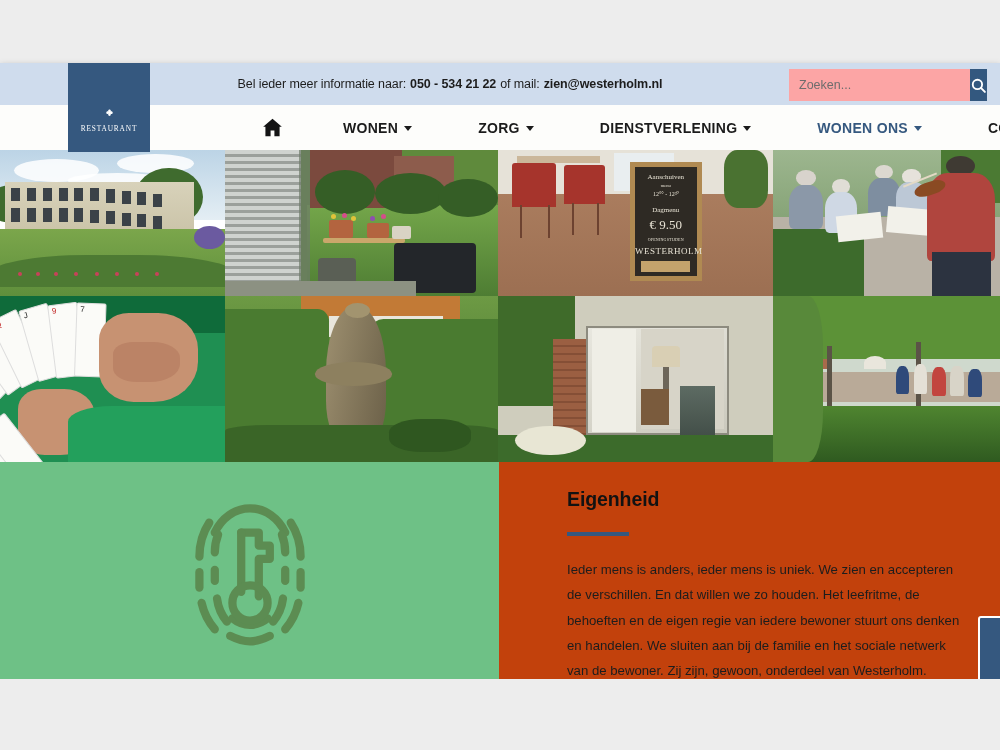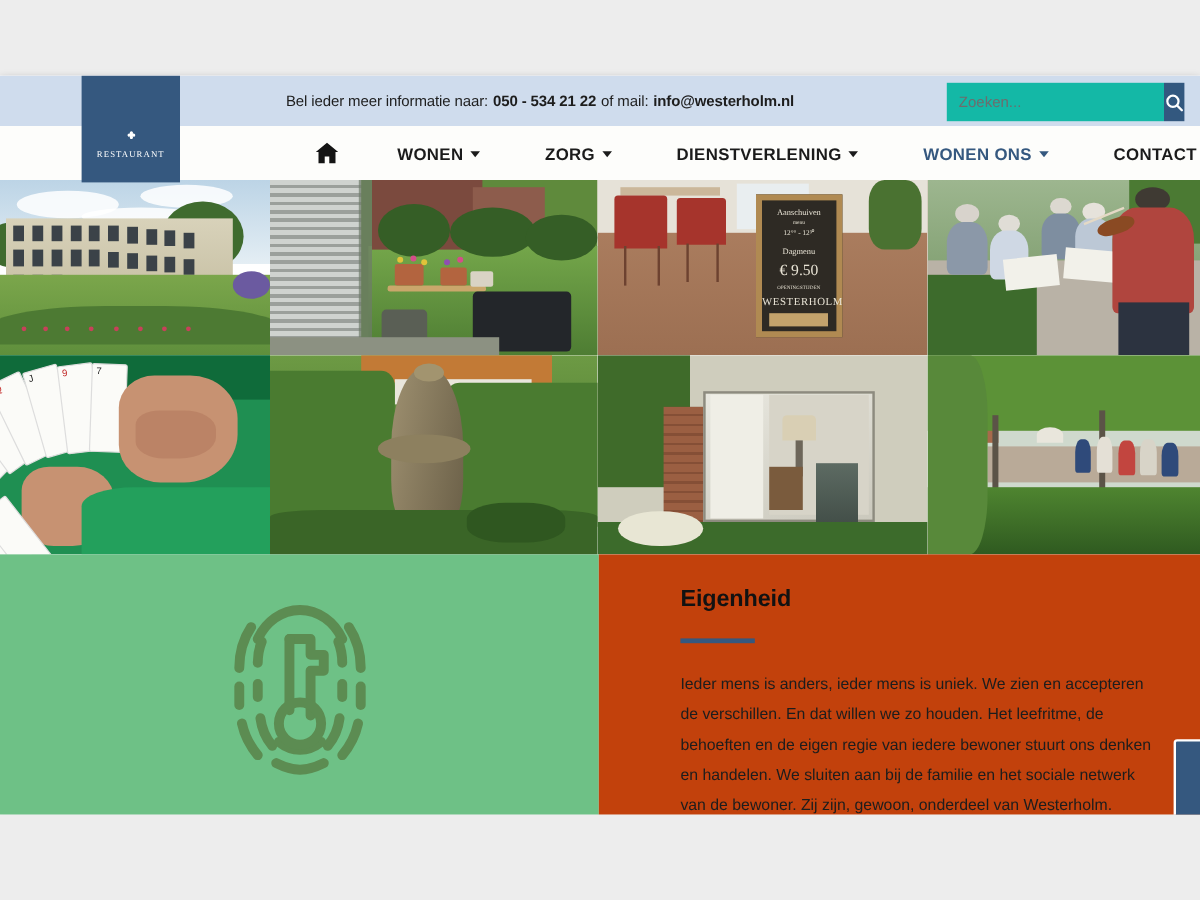--- a/index.html
+++ b/index.html
@@ -35,21 +35,21 @@
   }
   .util-text b { font-weight:700;text-align:right; }
   .util-text .seg { margin:0 2px; }
 
   .searchwrap {
     position:absolute; right:36px; top:6px; height:32px; width:175px;
     display:flex;
   }
   .search-input {
     flex:1; height:32px; border:none; outline:none;
-    background:#14b8a6; color:#444; font-size:12.5px;
+    background:#fca5a5; color:#444; font-size:12.5px;
     padding:0 10px; font-family:"Liberation Sans", sans-serif;
   }
   .search-input::placeholder { color:#6d6d6d; }
   .search-btn {
     width:36px; height:32px; border:none; cursor:pointer;
     background:#33587f; display:flex; align-items:center; justify-content:center;
   }
   .search-btn svg { display:block; }
 
   
@@ -66,21 +66,21 @@
     white-space:nowrap;
   }
 
   
   .navbar {
     position:absolute; left:0; top:42px; width:1000px; height:45px;
     background:#fdfdfb;
   }
   .nav-items {
     position:absolute; left:150px; top:0; right:0; height:45px;
-    display:flex; align-items:center; justify-content:flex-start; gap:0;
+    display:flex; align-items:center; justify-content:flex-start; gap:12px;
     padding-left:112px;
   }
   .nav-item {
     display:flex; align-items:center; gap:6px;
     font-size:14px; font-weight:700; color:#1b1b1b;
     letter-spacing:.3px; cursor:pointer; white-space:nowrap;
     padding:0 0;
     margin-right:54px;
   }
   .nav-item:last-child { margin-right:0; }
@@ -239,21 +239,21 @@
 
   <div class="page-top-gap"></div>
 
   <div class="site">
 
     <div class="utilbar">
       <div class="util-text">
         <span class="seg">Bel ieder meer informatie naar:</span>
         <b class="seg">050 - 534 21 22</b>
         <span class="seg">of mail:</span>
-        <b class="seg">info@westerholm.nl</b>
+        <b class="seg">zien@westerholm.nl</b>
       </div>
 
       <div class="searchwrap">
         <input class="search-input" type="text" placeholder="Zoeken..." style="">
         <button class="search-btn">
           <svg width="17" height="17" viewBox="0 0 24 24">
             <circle cx="10.5" cy="10.5" r="6.6" fill="none" stroke="#fff" stroke-width="2.6"></circle>
             <line x1="15.4" y1="15.4" x2="21" y2="21" stroke="#fff" stroke-width="2.8" stroke-linecap="round"></line>
           </svg>
         </button>

